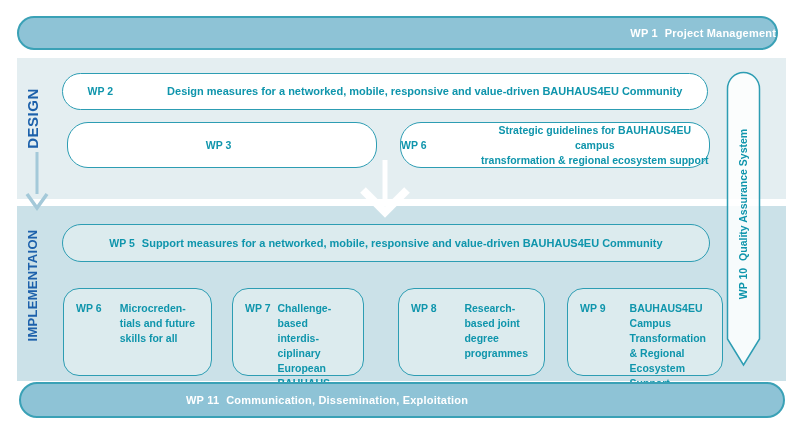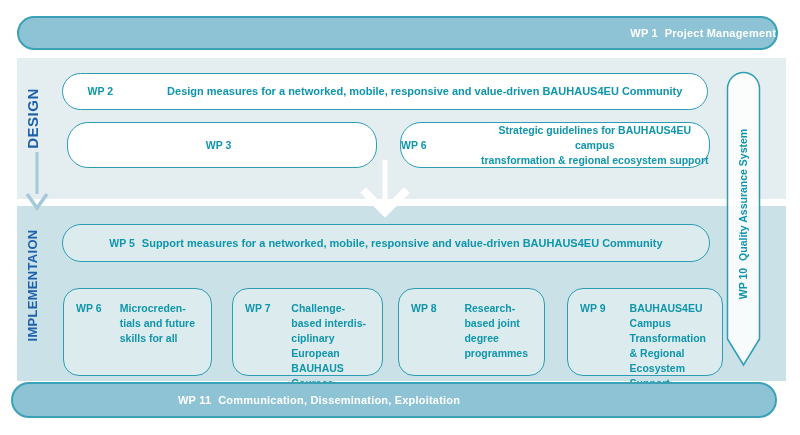--- a/index.html
+++ b/index.html
@@ -93,21 +93,21 @@
     <span class="wp-id">WP 5</span>
     <span class="wp-text">Support measures for a networked, mobile, responsive and value-driven BAUHAUS4EU Community</span>
   </div>
 
   <div class="wpbox light-fill row-box" style="left:63px;top:268px;width:149px;height:88px;border-radius:16px;">
     <span class="wp-id">WP 6</span>
     <span class="wp-text">Microcreden-
 tials and future
 skills for all</span>
   </div>
-  <div class="wpbox light-fill row-box" style="left:232px;top:268px;width:151px;height:88px;border-radius:16px;">
+  <div class="wpbox light-fill row-box" style="left:232px;top:268px;width:132px;height:88px;border-radius:16px;">
     <span class="wp-id">WP 7</span>
     <span class="wp-text">Challenge-
 based interdis-
 ciplinary
 European
 BAUHAUS
 Courses</span>
   </div>
   <div class="wpbox light-fill row-box" style="left:398px;top:268px;width:147px;height:88px;border-radius:16px;">
     <span class="wp-id">WP 8</span>
@@ -129,18 +129,18 @@
   <svg class="abs wp10-wrap" style="left:726px;top:71px;" width="35" height="298" viewBox="0 0 35 298">
     <path d="M 1.5,18 A 16,16.5 0 0 1 33.5,18 L 33.5,268 L 17.5,294 L 1.5,268 Z" fill="#ffffff" fill-opacity="0.85" stroke="#2d9db3" stroke-width="1.5"></path>
   </svg>
   <div class="wp10-text">
     <div class="inner">
       <span class="wp-id">WP 10</span>
       <span>Quality Assurance System</span>
     </div>
   </div>
 
-  <div class="bar" style="left:11px;top:382px;width:766px;height:36px;border-radius:18px;padding-left:165px;">
+  <div class="bar" style="left:19px;top:382px;width:766px;height:36px;border-radius:18px;padding-left:165px;">
     <span class="wp-id">WP 11</span>
     <span style="white-space:nowrap;">Communication, Dissemination, Exploitation</span>
   </div>
 
 </div>
 
 </body></html>

